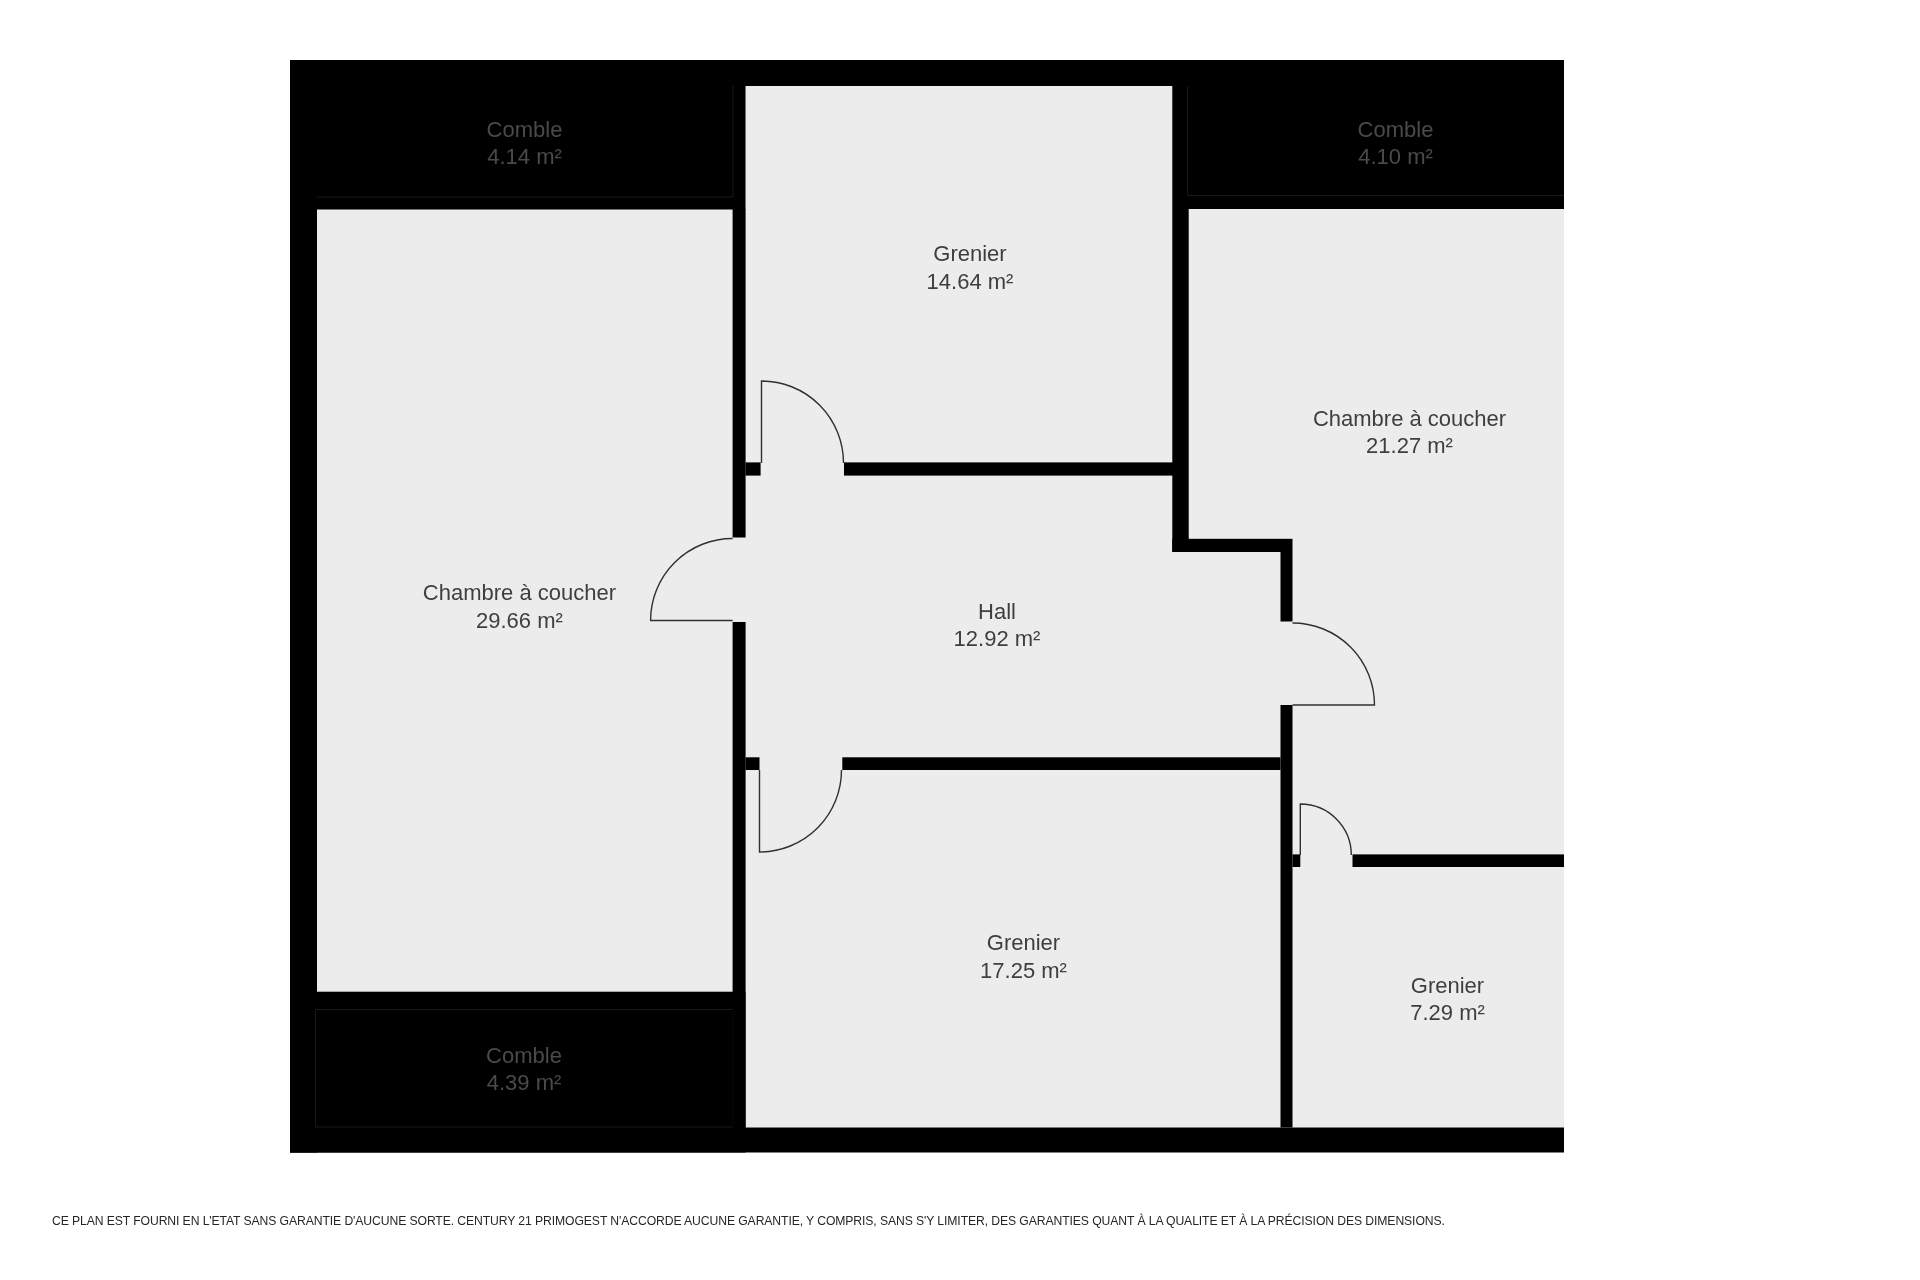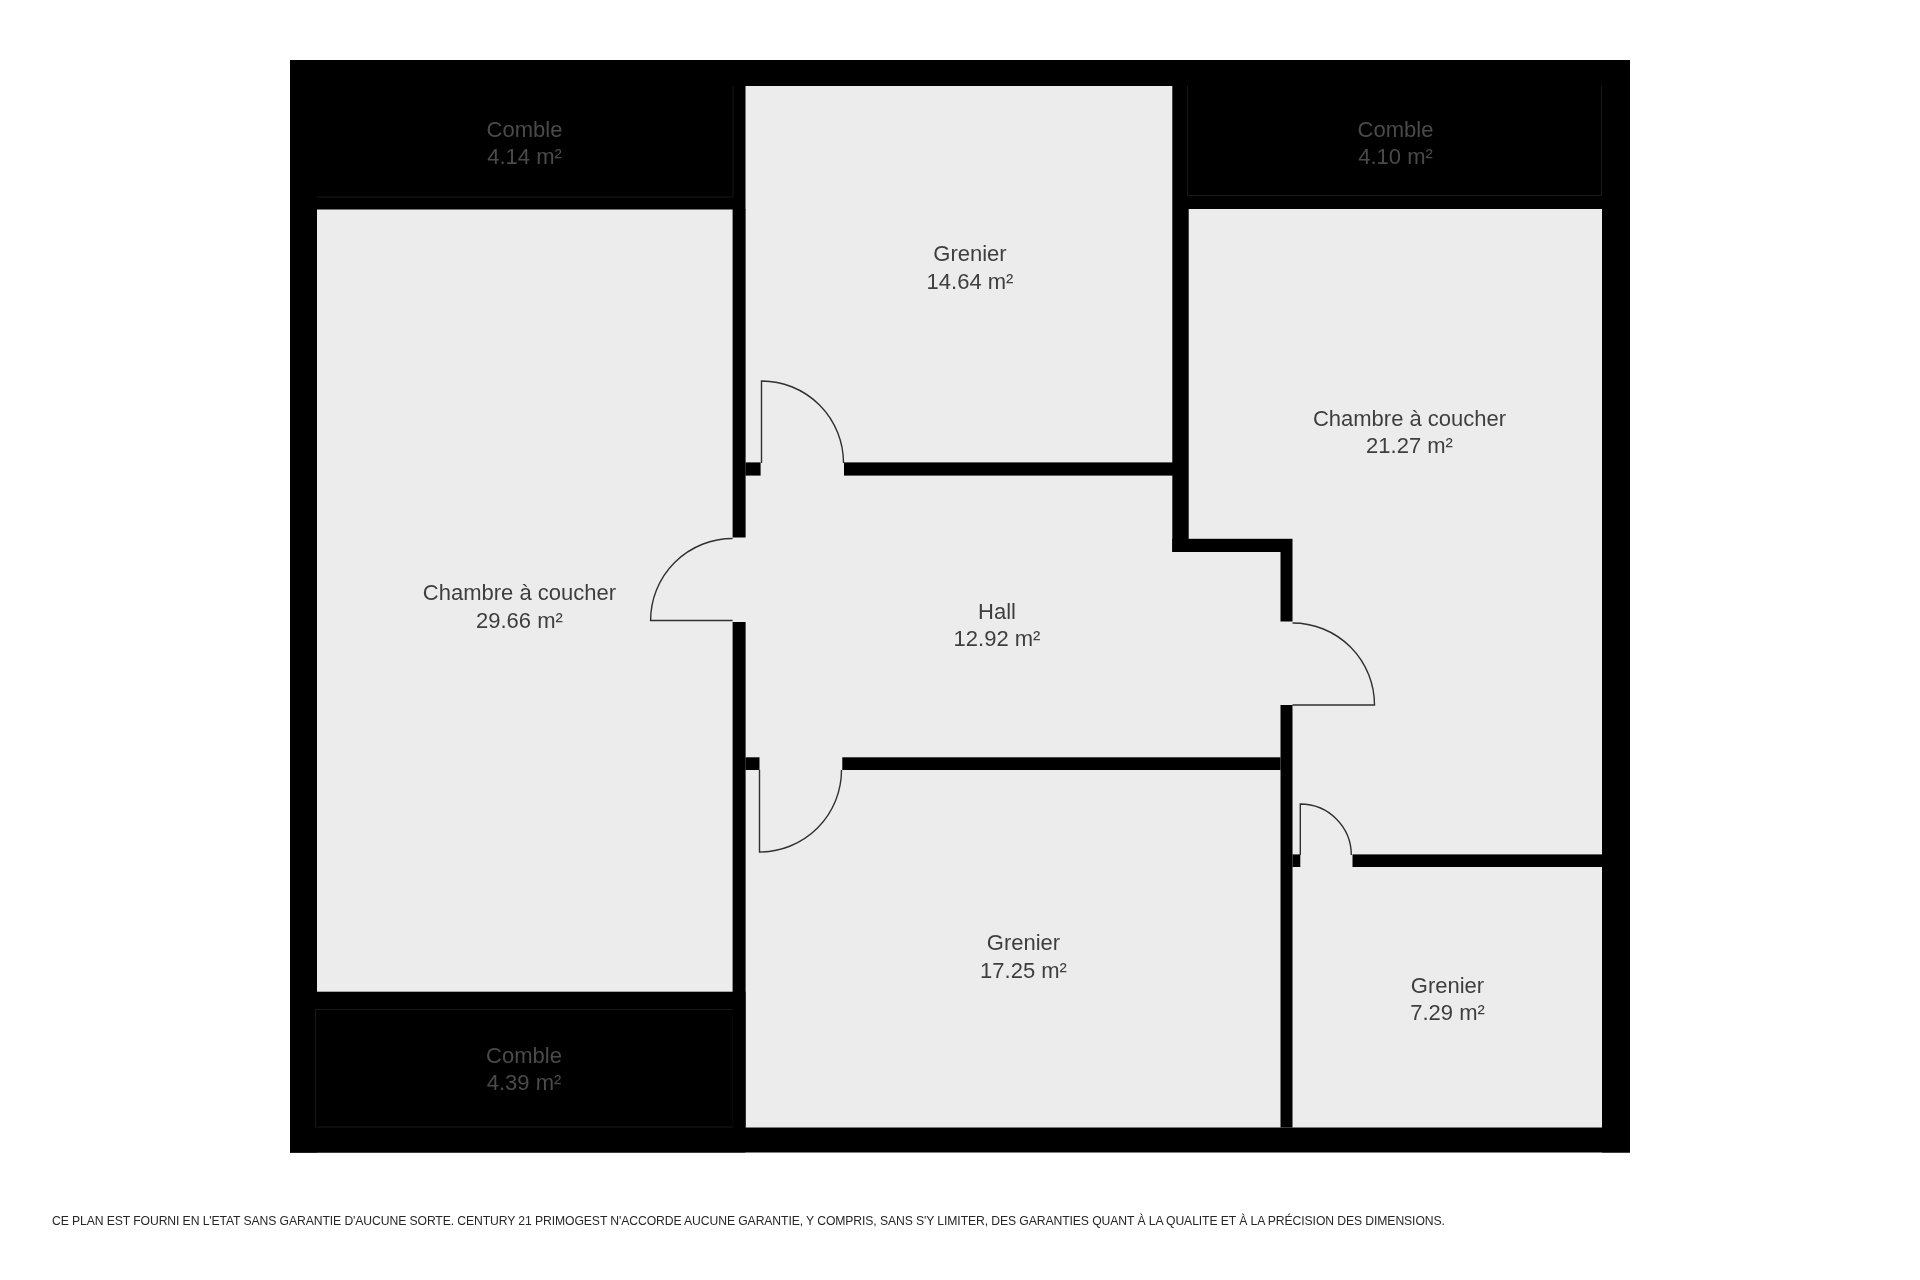--- a/index.html
+++ b/index.html
@@ -1,16 +1,16 @@
 <!DOCTYPE html>
 <html><head>
 <meta charset="utf-8">
 <style>
   html,body{margin:0;padding:0;background:#ffffff;}
-  .page{position:relative;width:1920px;height:1280px;background:#ffffff;overflow:hidden;
+  .page{position:relative;width:1564px;height:1280px;background:#ffffff;overflow:hidden;
         font-family:"Liberation Sans", sans-serif;}
   svg{position:absolute;left:0;top:0;}
   text{font-family:"Liberation Sans", sans-serif;}
   .room-label{fill:#3e3e3e;font-size:22px;letter-spacing:0px;}
   .comble-label{fill:#4a4a4a;font-size:22px;letter-spacing:0px;}
   .disclaimer{fill:#262626;font-size:12.2px;letter-spacing:-0.1px;}
 </style>
 </head>
 <body>
 <div class="page">

